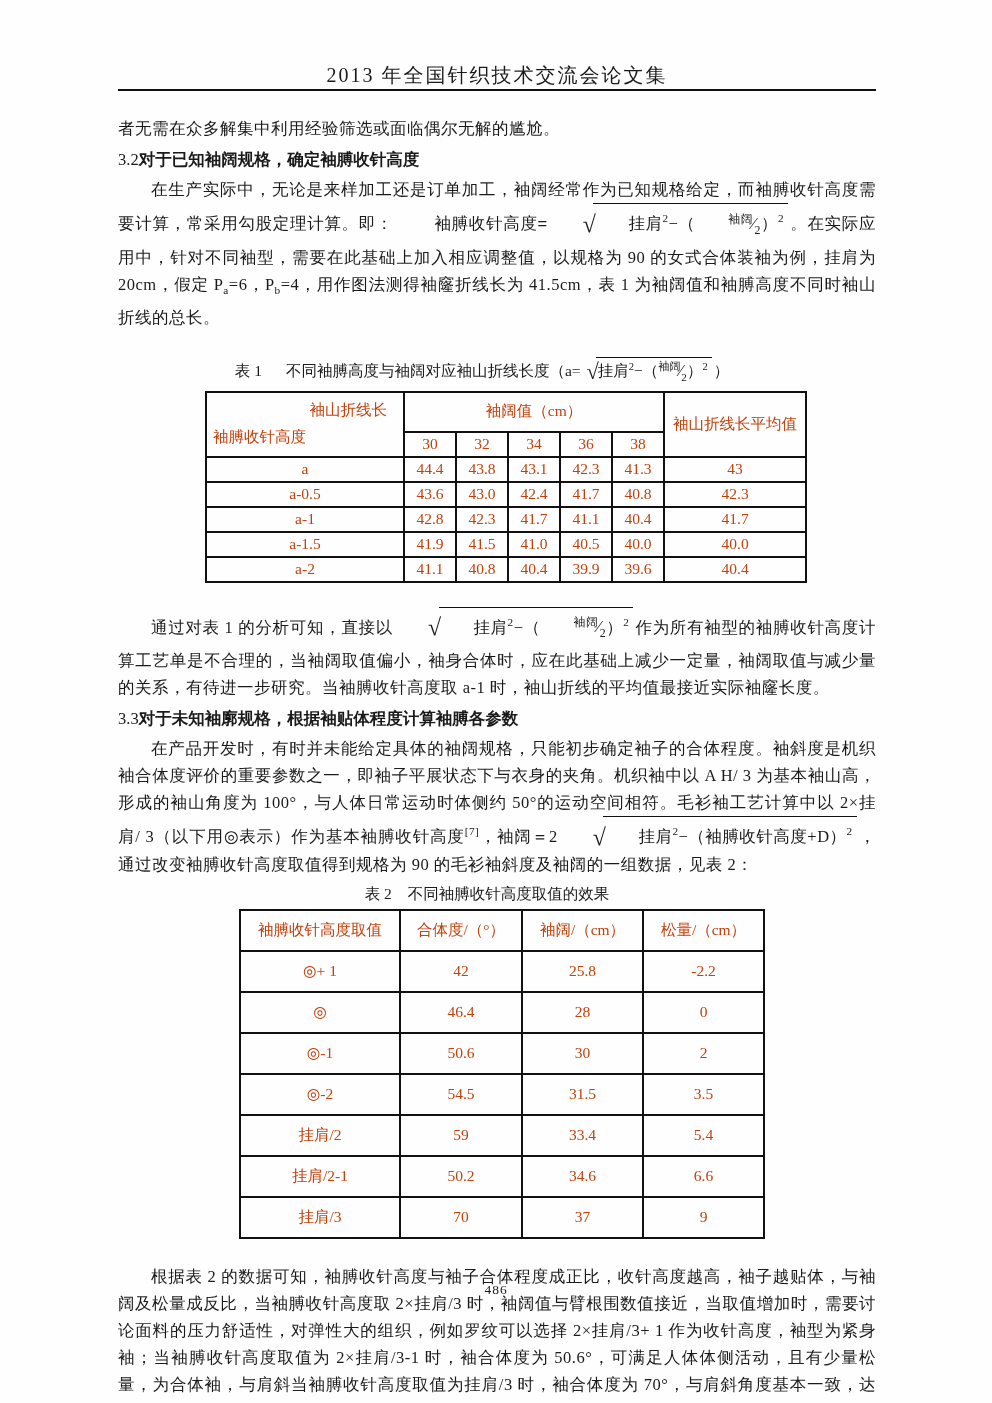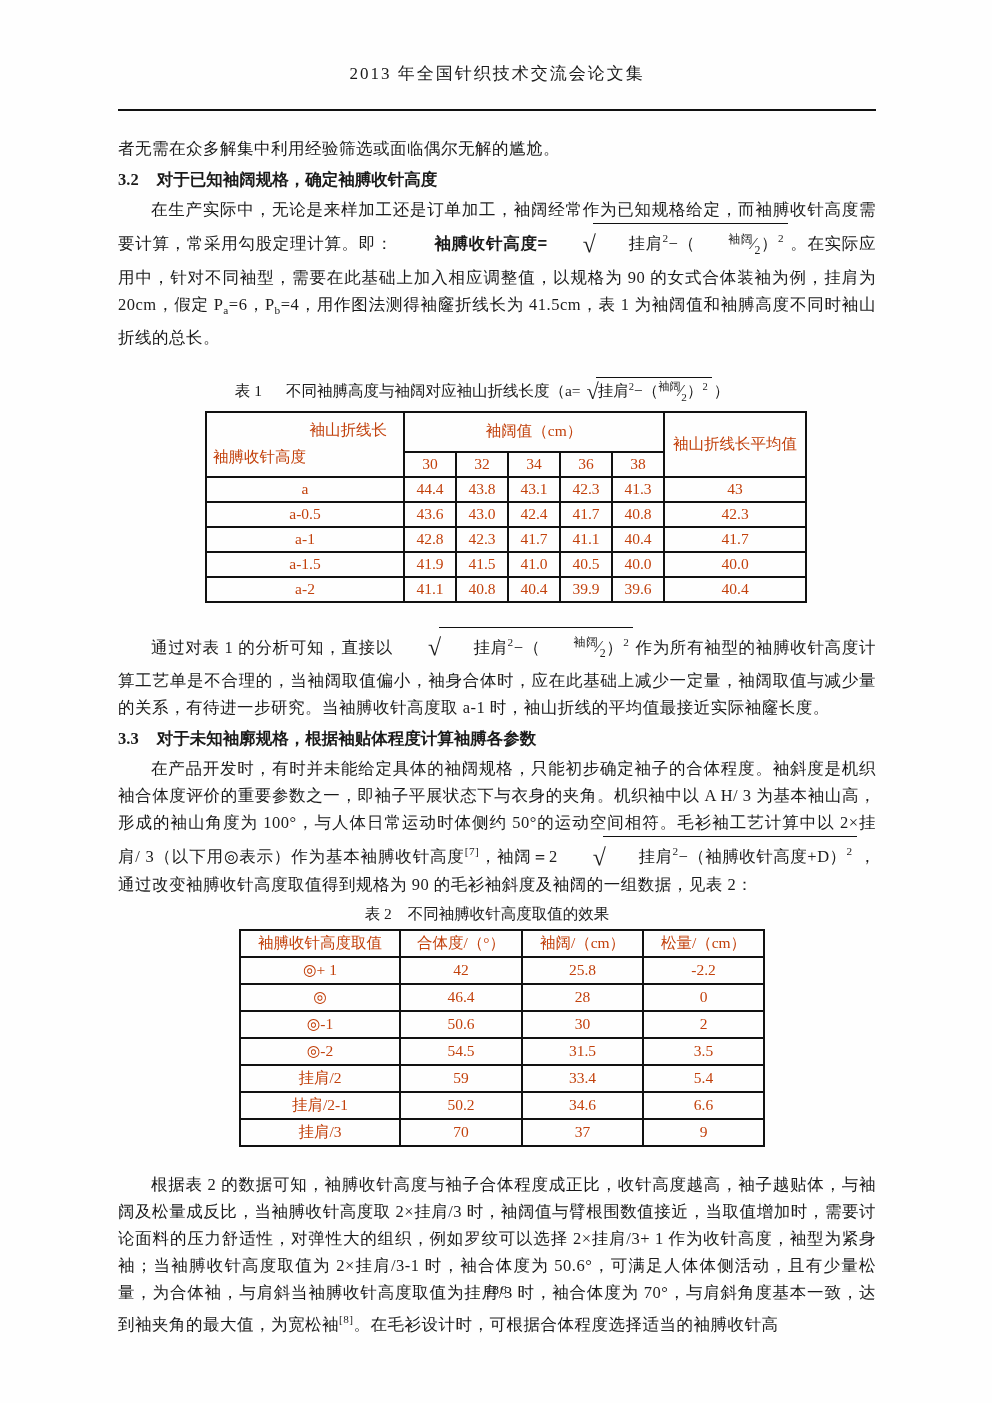--- a/index.html
+++ b/index.html
@@ -15,23 +15,23 @@
     overflow: hidden;
   }
   .content {
     position: absolute;
     left: 118px;
     top: 62px;
     width: 758px;
   }
   .running-head {
     text-align: center;
-    font-size: 17px;
+    font-size: 20px;
     letter-spacing: 2px;
-    padding-bottom: 24px;
+    padding-bottom: 0;
   }
   .head-rule {
     border: none;
     border-top: 2.5px solid #111;
     margin-bottom: 24px;
   }
   p.body-text {
     font-size: 16.5px;
     line-height: 27px;
     text-align: justify;
@@ -39,27 +39,27 @@
   }
   p.indent { text-indent: 2em; }
   .section-heading {
     font-size: 16.5px;
     line-height: 28px;
     margin: 3px 0 2px 0;
     font-family: "Liberation Sans", "DejaVu Sans", sans-serif;
   }
   .section-heading .sec-num {
     font-family: "Liberation Serif", "DejaVu Serif", serif;
-    font-weight: bold;
-    margin-right: 18px;
+    font-weight: normal;
+    margin-right: 0;
   }
   .section-heading .sec-title { font-weight: bold; }
   .formula-lhs {
     font-family: "Liberation Sans", "DejaVu Sans", sans-serif;
-    font-weight: bold;
+    font-weight: normal;
     margin-left: 24px;
   }
   
   .sqrt { display: inline-block; white-space: nowrap; margin: 0 2px; }
   .sqrt .rad {
     font-size: 1.45em;
     font-weight: normal;
     vertical-align: -3px;
     margin-right: -3px;
   }
@@ -94,21 +94,21 @@
     font-size: 15.5px;
     text-align: center;
     margin-top: 26px;
     padding-right: 30px;
   }
   .t1-caption .cap-label { margin-right: 24px; }
   .t1-corner { text-align: left; padding: 3px 6px; }
   .t1-corner .corner-top { display: block; text-align: right; padding-right: 10px; margin-bottom: 6px; }
   .t1-corner .corner-bottom { display: block; text-align: left; }
   .table2 { width: 524px; margin: 4px 0 0 121px; }
-  .table2 td { height: 27px; margin-top: 32px; }
+  .table2 td { height: 41px; margin-top: 32px; }
   .t2-caption {
     font-size: 15.5px;
     text-align: center;
     margin-top: 6px;
     padding-right: 20px;
   }
   .t2-caption .cap-label { margin-right: 16px; }
   .after-table { margin-top: 24px; }
   .page-number {
     position: absolute;

